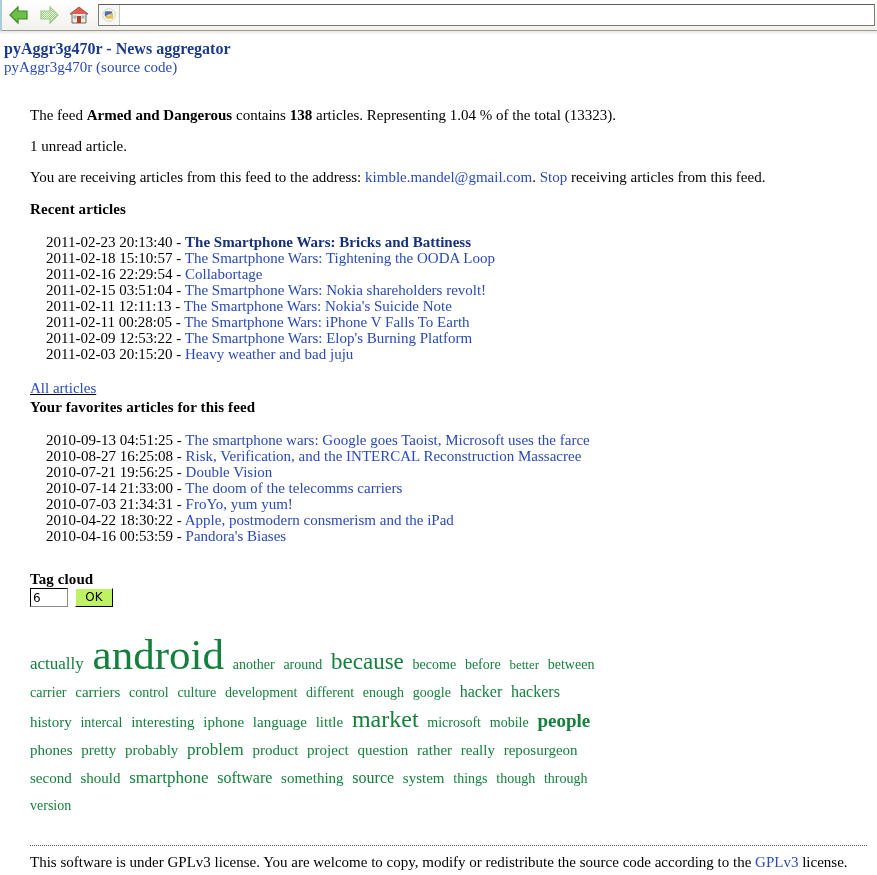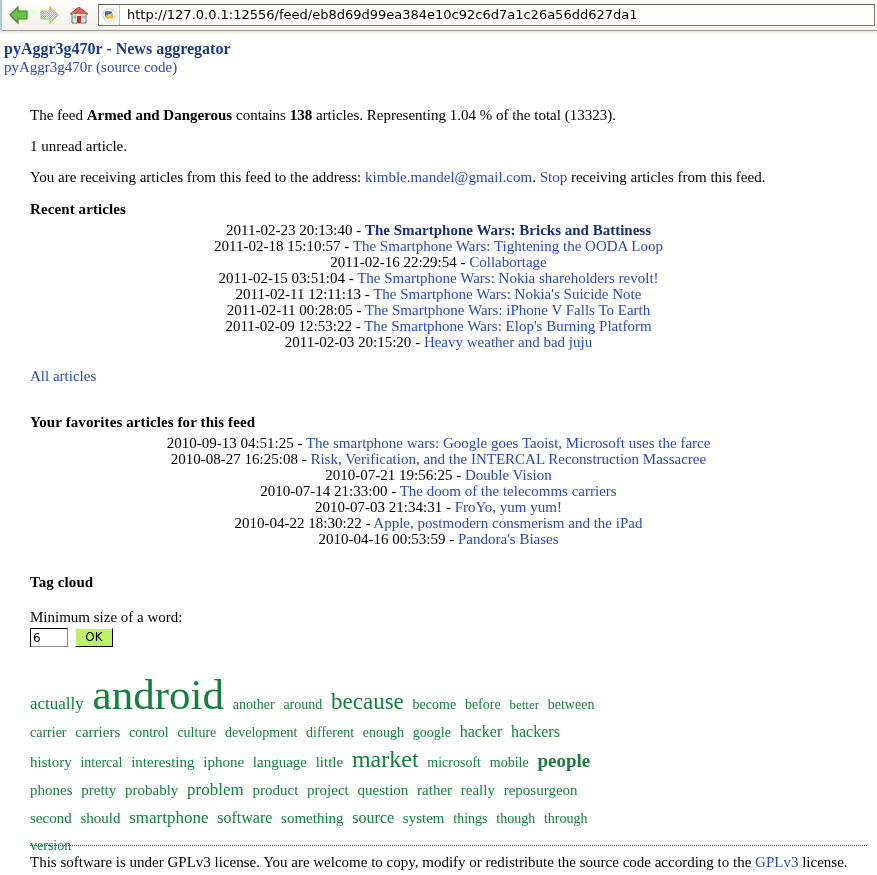--- a/index.html
+++ b/index.html
@@ -115,44 +115,44 @@
   h2.section {
     font-size: 15px;
     font-weight: bold;
     margin: 0 0 1px 0;
     line-height: 18px;
     letter-spacing: 0.1px;
   }
 
   ul.article-list {
     list-style: none;
-    margin: 4px;
+    margin: 16px;
     padding: 0;
-    text-align: center;
   }
   ul.article-list li {
     line-height: 16px;
     font-size: 15px;
     white-space: nowrap;
   }
   .stamp { color: #000000; }
   .dash { color: #000000; }
   a.article-link {
     color: #2a4ab5;
     text-decoration: none;
   }
   a.article-link.unread {
     color: #16307d;
     font-weight: bold;
   }
 
   #all-articles-row {
     margin-top: 18px;
-    margin-bottom: 29px;
+    margin-bottom: 2px;
     line-height: 16px;
+    text-decoration: underline;
   }
 
   #favorites-block { margin-bottom: 26px; }
 
   h2#tag-cloud-heading {
     margin: 17px 0 0 0;
   }
 
   #tagcloud-form-label {
     margin: 18px 0 2px 0;
@@ -277,21 +277,20 @@
   </div>
 
   <div id="url-bar">
     <span id="url-favicon">
       <svg width="14" height="14" viewBox="0 0 14 14">
         <circle cx="7" cy="7" r="6.2" fill="#ffffff" stroke="#bdbdb0" stroke-width="0.7"></circle>
         <path d="M5 3.2 h4 a1.3 1.3 0 0 1 1.3 1.3 v2 H6.6 a1.3 1.3 0 0 0 -1.3 1.3 v1 H4 a1.3 1.3 0 0 1 -1.3 -1.3 V4.5 A1.3 1.3 0 0 1 4 3.2 Z" fill="#4b6fa8"></path>
         <path d="M9 10.8 H5 a1.3 1.3 0 0 1 -1.3 -1.3 v-2 H7.4 a1.3 1.3 0 0 0 1.3 -1.3 v-1 H10 a1.3 1.3 0 0 1 1.3 1.3 v2.9 A1.3 1.3 0 0 1 10 10.8 Z" fill="#e8c34a"></path>
       </svg>
     </span>
-    <span id="url-text">http://127.0.0.1:12556/feed/eb8d69d99ea384e10c92c6d7a1c26a56dd627da1</span>
   </div>
 </div>
 <div id="chrome-shadow"></div>
 
 <div id="page">
 
   <div id="site-header">
     <div id="site-title">pyAggr3g470r - News aggregator</div>
     <a id="source-code-link" href="#">pyAggr3g470r (source code)</a>
   </div>
@@ -328,21 +327,20 @@
           <li><span class="stamp">2010-07-21 19:56:25</span><span class="dash"> - </span><a class="article-link" href="#">Double Vision</a></li>
           <li><span class="stamp">2010-07-14 21:33:00</span><span class="dash"> - </span><a class="article-link" href="#">The doom of the telecomms carriers</a></li>
           <li><span class="stamp">2010-07-03 21:34:31</span><span class="dash"> - </span><a class="article-link" href="#">FroYo, yum yum!</a></li>
           <li><span class="stamp">2010-04-22 18:30:22</span><span class="dash"> - </span><a class="article-link" href="#">Apple, postmodern consmerism and the iPad</a></li>
           <li><span class="stamp">2010-04-16 00:53:59</span><span class="dash"> - </span><a class="article-link" href="#">Pandora's Biases</a></li>
         </ul>
     </div>
 
     <h2 class="section" id="tag-cloud-heading">Tag cloud</h2>
 
-    <div id="tagcloud-form-label">Minimum size of a word:</div>
 
     <div id="tagcloud-form">
       <input id="min-size-input" type="text" value="6" style="">
       <button id="ok-button">OK</button>
     </div>
 
     <div id="tag-cloud"><a class="tag" href="#" style="font-size: 17px;">actually</a> <a class="tag" href="#" style="font-size: 43px;">android</a> <a class="tag" href="#" style="font-size: 14px;">another</a> <a class="tag" href="#" style="font-size: 14px;">around</a> <a class="tag" href="#" style="font-size: 23px;">because</a> <a class="tag" href="#" style="font-size: 14px;">become</a> <a class="tag" href="#" style="font-size: 14px;">before</a> <a class="tag" href="#" style="font-size: 13px;">better</a> <a class="tag" href="#" style="font-size: 14px;">between</a> <a class="tag" href="#" style="font-size: 14px;">carrier</a> <a class="tag" href="#" style="font-size: 15px;">carriers</a> <a class="tag" href="#" style="font-size: 14px;">control</a> <a class="tag" href="#" style="font-size: 14px;">culture</a> <a class="tag" href="#" style="font-size: 14px;">development</a> <a class="tag" href="#" style="font-size: 14px;">different</a> <a class="tag" href="#" style="font-size: 14px;">enough</a> <a class="tag" href="#" style="font-size: 14px;">google</a> <a class="tag" href="#" style="font-size: 16px;">hacker</a> <a class="tag" href="#" style="font-size: 16px;">hackers</a> <a class="tag" href="#" style="font-size: 15px;">history</a> <a class="tag" href="#" style="font-size: 14px;">intercal</a> <a class="tag" href="#" style="font-size: 15px;">interesting</a> <a class="tag" href="#" style="font-size: 15px;">iphone</a> <a class="tag" href="#" style="font-size: 15px;">language</a> <a class="tag" href="#" style="font-size: 15px;">little</a> <a class="tag" href="#" style="font-size: 24px;">market</a> <a class="tag" href="#" style="font-size: 14px;">microsoft</a> <a class="tag" href="#" style="font-size: 14px;">mobile</a> <a class="tag" href="#" style="font-size: 19px; font-weight: bold;">people</a> <a class="tag" href="#" style="font-size: 15px;">phones</a> <a class="tag" href="#" style="font-size: 15px;">pretty</a> <a class="tag" href="#" style="font-size: 15px;">probably</a> <a class="tag" href="#" style="font-size: 17px;">problem</a> <a class="tag" href="#" style="font-size: 15px;">product</a> <a class="tag" href="#" style="font-size: 15px;">project</a> <a class="tag" href="#" style="font-size: 15px;">question</a> <a class="tag" href="#" style="font-size: 15px;">rather</a> <a class="tag" href="#" style="font-size: 15px;">really</a> <a class="tag" href="#" style="font-size: 15px;">reposurgeon</a> <a class="tag" href="#" style="font-size: 15px;">second</a> <a class="tag" href="#" style="font-size: 15px;">should</a> <a class="tag" href="#" style="font-size: 17px;">smartphone</a> <a class="tag" href="#" style="font-size: 16px;">software</a> <a class="tag" href="#" style="font-size: 15px;">something</a> <a class="tag" href="#" style="font-size: 16px;">source</a> <a class="tag" href="#" style="font-size: 15px;">system</a> <a class="tag" href="#" style="font-size: 14px;">things</a> <a class="tag" href="#" style="font-size: 14px;">though</a> <a class="tag" href="#" style="font-size: 14px;">through</a> <a class="tag" href="#" style="font-size: 14px;">version</a> </div>
 
   </div>
 </div>

